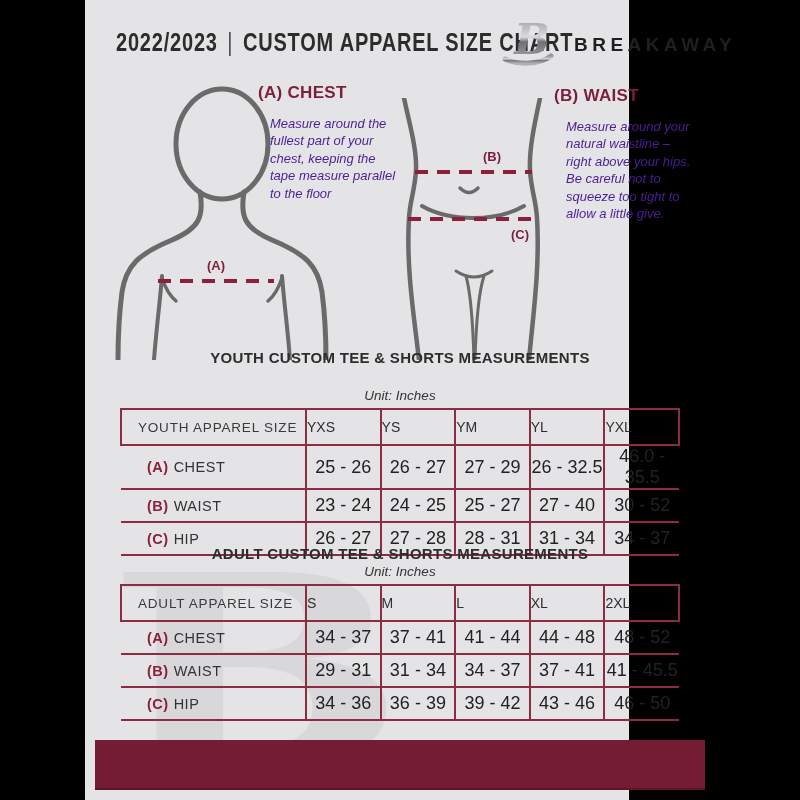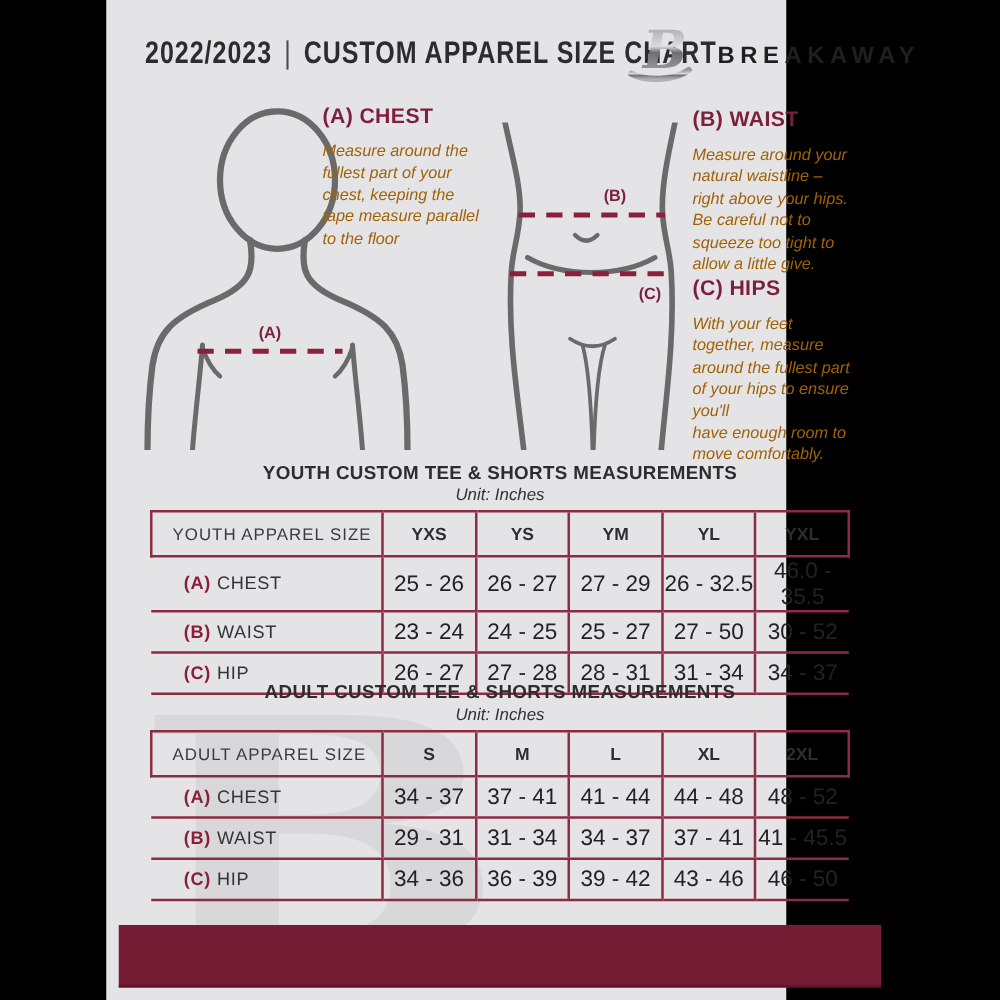--- a/index.html
+++ b/index.html
@@ -12,40 +12,40 @@
                color:#2c2c2c; letter-spacing:1px; white-space:nowrap;
                transform:scaleX(0.80); transform-origin:left top; }
   .hdr-title .pipe { font-weight:400; color:#4a4a4a; padding:0 12px; }
   .logo { position:absolute; left:414px; top:16px; width:58px; height:52px; }
   .brand { position:absolute; left:489px; top:34px; font-size:19px; font-weight:bold;
            letter-spacing:4.5px; color:#1f1f1f; }
 
   
   .instr { position:absolute; z-index:1; }
   .instr-h { font-size:17px; font-weight:bold; color:#7c1f3c; letter-spacing:0.3px; margin:0 0 9px 0; }
-  .instr-p { font-size:13px; font-style:italic; color:#a16207; line-height:1.34;
-             margin:0; white-space:pre-line; }
+  .instr-p { font-size:13px; font-style:italic; color:#4c1d95; line-height:1.34;
+             margin:12px; white-space:pre-line; }
   .fig { position:absolute; z-index:0; }
 
   
   .layer { z-index:1; }
   .sec-title { position:absolute; left:35px; width:560px; text-align:center;
                font-size:15px; font-weight:bold; color:#2d2d2d; letter-spacing:0.3px; }
   .sec-unit  { position:absolute; left:35px; width:560px; text-align:center;
                font-size:13.5px; font-style:italic; color:#333; }
 
   
   .tbl-wrap { position:absolute; left:35px; width:560px; }
   table.szt { border-collapse:collapse; table-layout:fixed; width:560px; }
   .szt col.c0 { width:185px; }
   .szt th, .szt td { border-top:2px solid #8c2b42; border-bottom:2px solid #8c2b42; padding:0; }
   .szt td + td, .szt th + th { border-left:2px solid #8c2b42; }
   .szt thead th:first-child { border-left:2px solid #8c2b42; }
   .szt thead th:last-child  { border-right:2px solid #8c2b42; }
-  .szt thead th { height:34px; font-size:14px; font-weight:bold; color:#2e2e2e; text-align:center; }
+  .szt thead th { height:34px; font-size:14px; font-weight:normal; color:#2e2e2e; text-align:left; }
   .szt thead th.hlbl { text-align:left; padding-left:16px; font-weight:400; font-size:13.5px;
                        letter-spacing:0.8px; color:#3a3a3a;margin-left:16px; }
   .szt tbody td { height:31px; font-size:18px; color:#222; text-align:center; }
   .szt tbody td.lbl { text-align:left; padding-left:26px; font-size:14.5px;
                       letter-spacing:0.5px; color:#333; }
   .rk { color:#8a1f3a; font-weight:bold; margin-right:5px; }
 
   
   .watermark { position:absolute; left:22px; top:540px; z-index:0; font-family:"DejaVu Serif", serif;
                font-weight:bold; font-size:262px; line-height:1; color:#d8d8db;
@@ -115,34 +115,24 @@
     </div>
     <div class="instr" style="left:469px; top:86px; width:165px;">
       <div class="instr-h">(B) WAIST</div>
       <p class="instr-p">Measure around your
 natural waistline –
 right above your hips.
 Be careful not to
 squeeze too tight to
 allow a little give.</p>
     </div>
-    <div class="instr" style="left:469px; top:221px; width:175px;">
-      <div class="instr-h">(C) HIPS</div>
-      <p class="instr-p">With your feet
-together, measure
-around the fullest part
-of your hips to ensure
-you'll
-have enough room to
-move comfortably.</p>
-    </div>
 
     <div class="watermark">B</div>
 
-    <div class="sec-title layer" style="top:370px;">YOUTH CUSTOM TEE &amp; SHORTS MEASUREMENTS</div>
+    <div class="sec-title layer" style="top:349px;">YOUTH CUSTOM TEE &amp; SHORTS MEASUREMENTS</div>
     <div class="sec-unit layer" style="top:388px;">Unit: Inches</div>
     <div class="tbl-wrap layer" style="top:408px;">
       <table class="szt">
         <colgroup>
             <col class="c0">
             <col>
             <col>
             <col>
             <col>
             <col>
@@ -164,21 +154,21 @@
             <td>26 - 27</td>
             <td>27 - 29</td>
             <td>26 - 32.5</td>
             <td>46.0 - 35.5</td>
           </tr>
           <tr>
             <td class="lbl"><span class="rk">(B)</span><span>WAIST</span></td>
             <td>23 - 24</td>
             <td>24 - 25</td>
             <td>25 - 27</td>
-            <td>27 - 50</td>
+            <td>27 - 40</td>
             <td>30 - 52</td>
           </tr>
           <tr>
             <td class="lbl"><span class="rk">(C)</span><span>HIP</span></td>
             <td>26 - 27</td>
             <td>27 - 28</td>
             <td>28 - 31</td>
             <td>31 - 34</td>
             <td>34 - 37</td>
           </tr>

